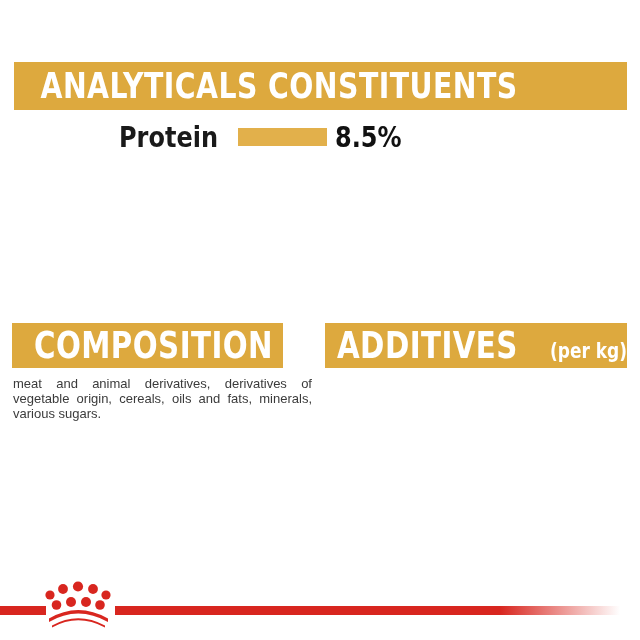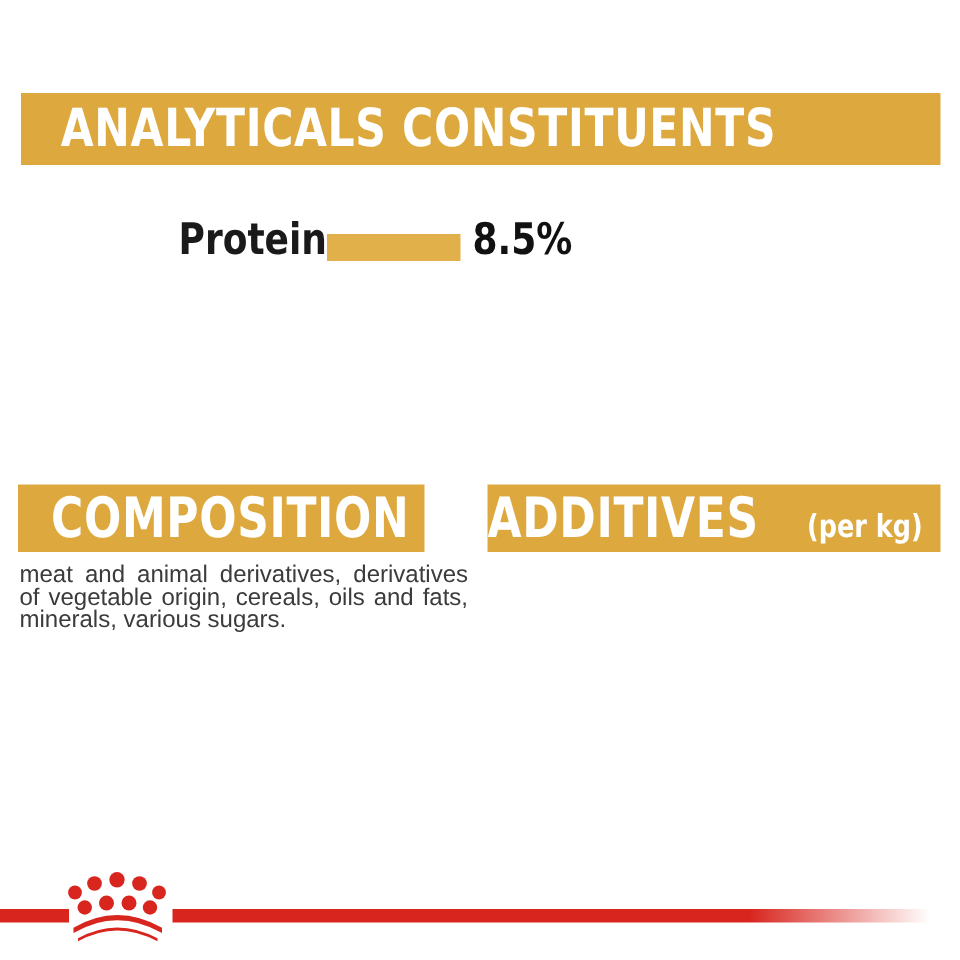--- a/index.html
+++ b/index.html
@@ -53,43 +53,44 @@
   #analyticals-banner .banner-title {
     font-size: 35px;
     transform: scaleX(0.9);
     transform-origin: center center;
   }
 
   
   #nutrients {
     position: absolute;
     left: 0;
-    top: 140px;
+    top: 118px;
     width: 564px;
   }
   .nutrient-row {
     display: flex;
     align-items: center;
     height: 38px;
   }
   .nutrient-label {
     width: 218px;
     text-align: right;
     font-family: "Liberation Sans Narrow", "DejaVu Sans Condensed", "Liberation Sans", sans-serif;
     font-weight: 700;
     font-size: 29px;
     color: #1a1a1a;
     line-height: 1;
     white-space: nowrap;
     transform: scaleX(0.92);
     transform-origin: right center;
   }
   .nutrient-bar-wrap {
-    display: flex;
-    align-items: flex-end;
+    margin-left: 20px;
+    display: flex;
+    align-items: center;
   }
   .nutrient-bar {
     height: 18px;
     background: #e2b04b;
     flex: 0 0 auto;
   }
   .nutrient-value {
     margin-left: 8px;
     font-family: "Liberation Sans Narrow", "DejaVu Sans Condensed", "Liberation Sans", sans-serif;
     font-weight: 700;
@@ -111,20 +112,21 @@
     padding-left: 22px;
   }
   #composition-banner .banner-title { font-size: 37px; }
 
   #additives-banner {
     position: absolute;
     left: 325px;
     top: 323px;
     width: 302px;
     height: 45px;
+    padding-left: 12px;
   }
   #additives-banner .banner-title { font-size: 37px; }
   .banner-suffix {
     color: #ffffff;
     font-family: "Liberation Sans Narrow", "DejaVu Sans Condensed", "Liberation Sans", sans-serif;
     font-weight: 700;
     font-size: 21px;
     margin-left: 7px;
     transform: scaleX(0.9);
     transform-origin: left center;
@@ -132,21 +134,21 @@
     white-space: nowrap;
   }
   .banner-inner {
     display: flex;
     align-items: baseline;
   }
 
   .body-text {
     position: absolute;
     font-family: "Liberation Sans", sans-serif;
-    font-size: 16px;
+    font-size: 13px;
     line-height: 15.2px;
     color: #3b3b3b;
     text-align: justify;
   }
   #composition-text {
     left: 13px;
     top: 376px;
     width: 299px;
   }
   #additives-text {

